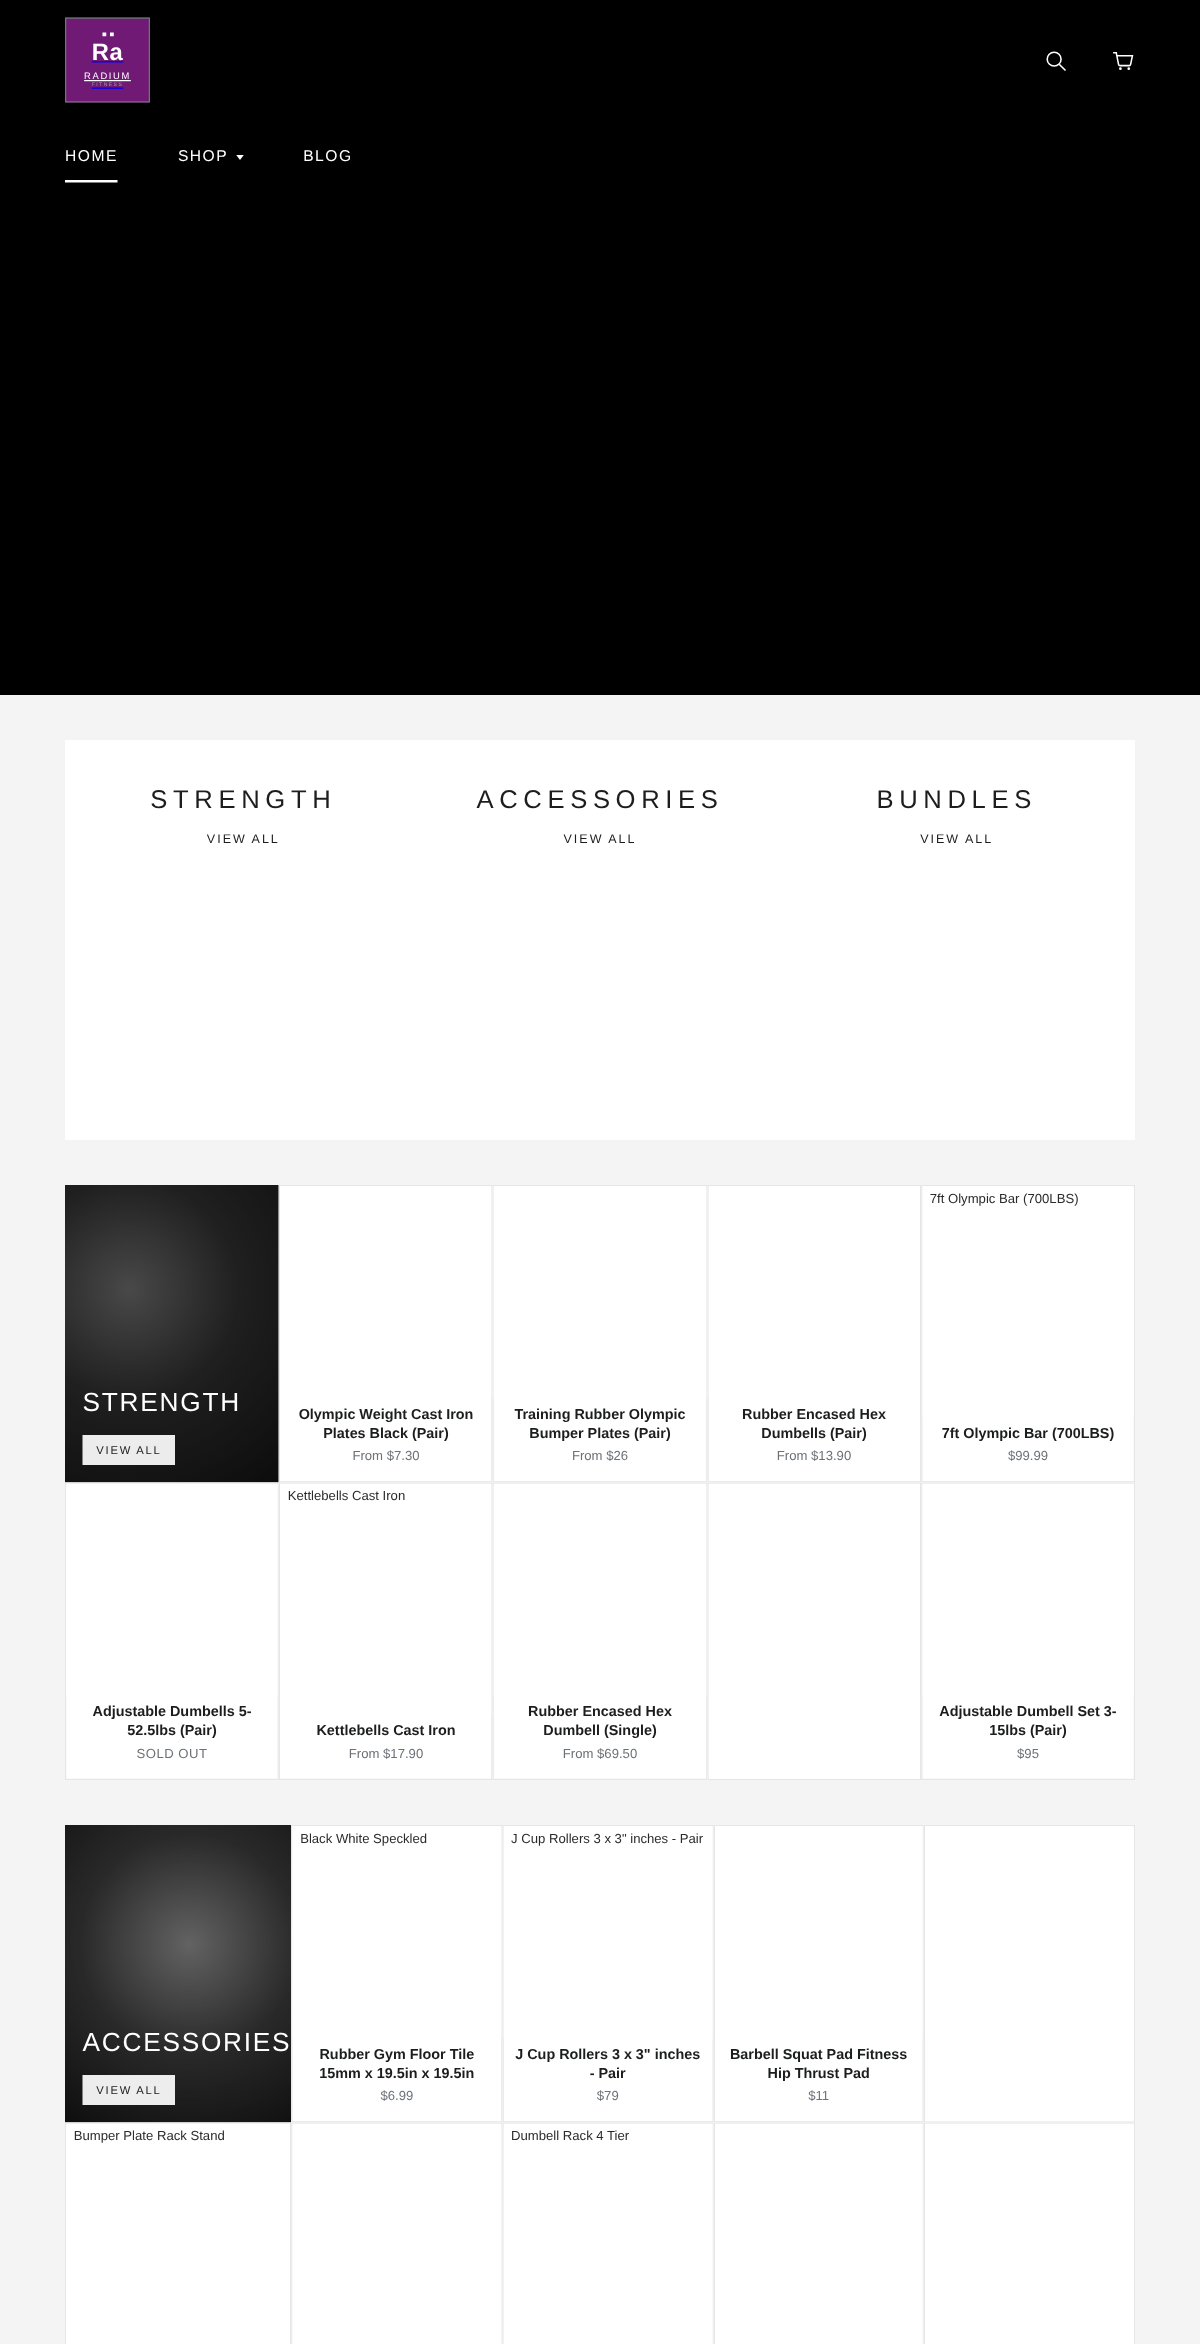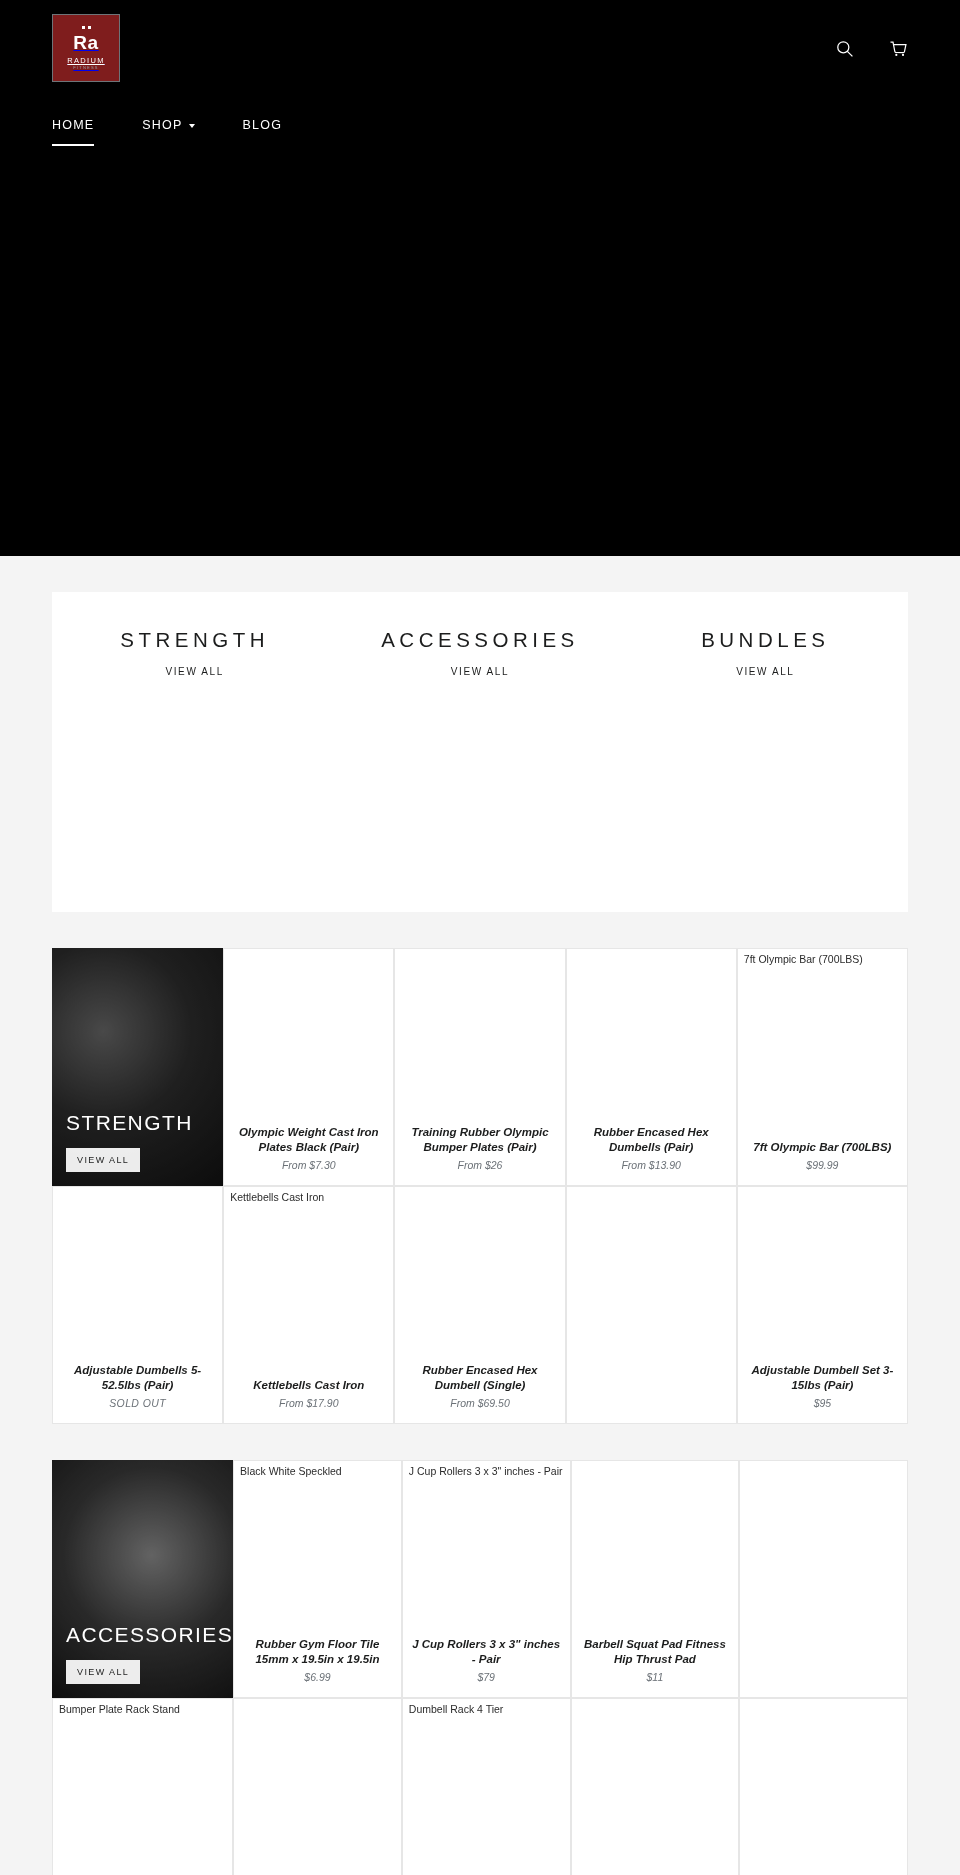--- a/index.html
+++ b/index.html
@@ -21,21 +21,21 @@
     position: relative;
   }
   .logo-box {
     width: 68px;
     height: 68px;
     border: 1px solid #6e7478;
     display: flex;
     flex-direction: column;
     align-items: center;
     justify-content: center;
-    background: #7f1d1d;
+    background: #701a75;
   }
   .logo-dots {
     display: flex;
     gap: 3px;
     margin-bottom: 4px;
   }
   .logo-dots span {
     width: 3px; height: 3px; background: #ffffff; display: block;
   }
   .logo-ra {
@@ -230,21 +230,20 @@
   }
   .alt-text {
     font-size: 10.5px;
     color: #2b2b2b;
     padding: 4px 6px;
     line-height: 1.2;
   }
   .product-info {
     padding: 6px 8px 14px 8px;
     text-align: center;
-    font-style: italic;
   }
   .product-title {
     font-size: 11.5px;
     font-weight: bold;
     line-height: 1.32;
     color: #1c1d1d;
   }
   .product-price {
     font-size: 10.5px;
     color: #6b7177;

